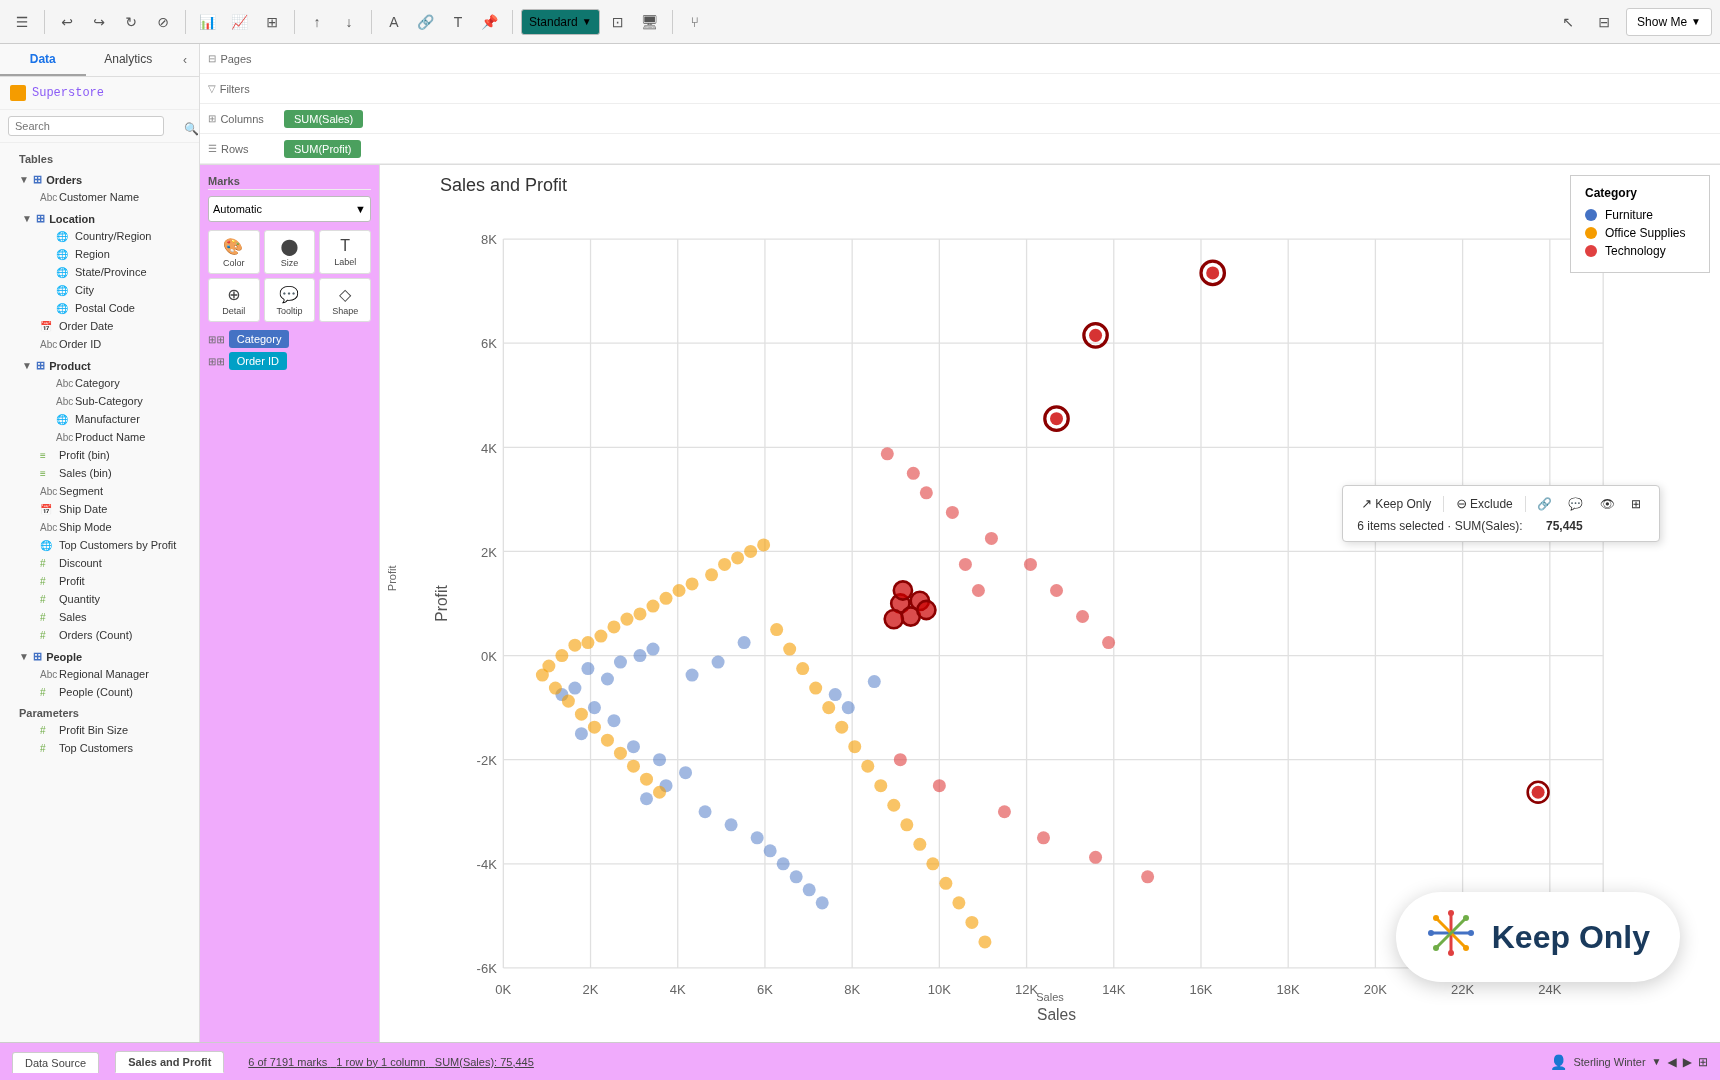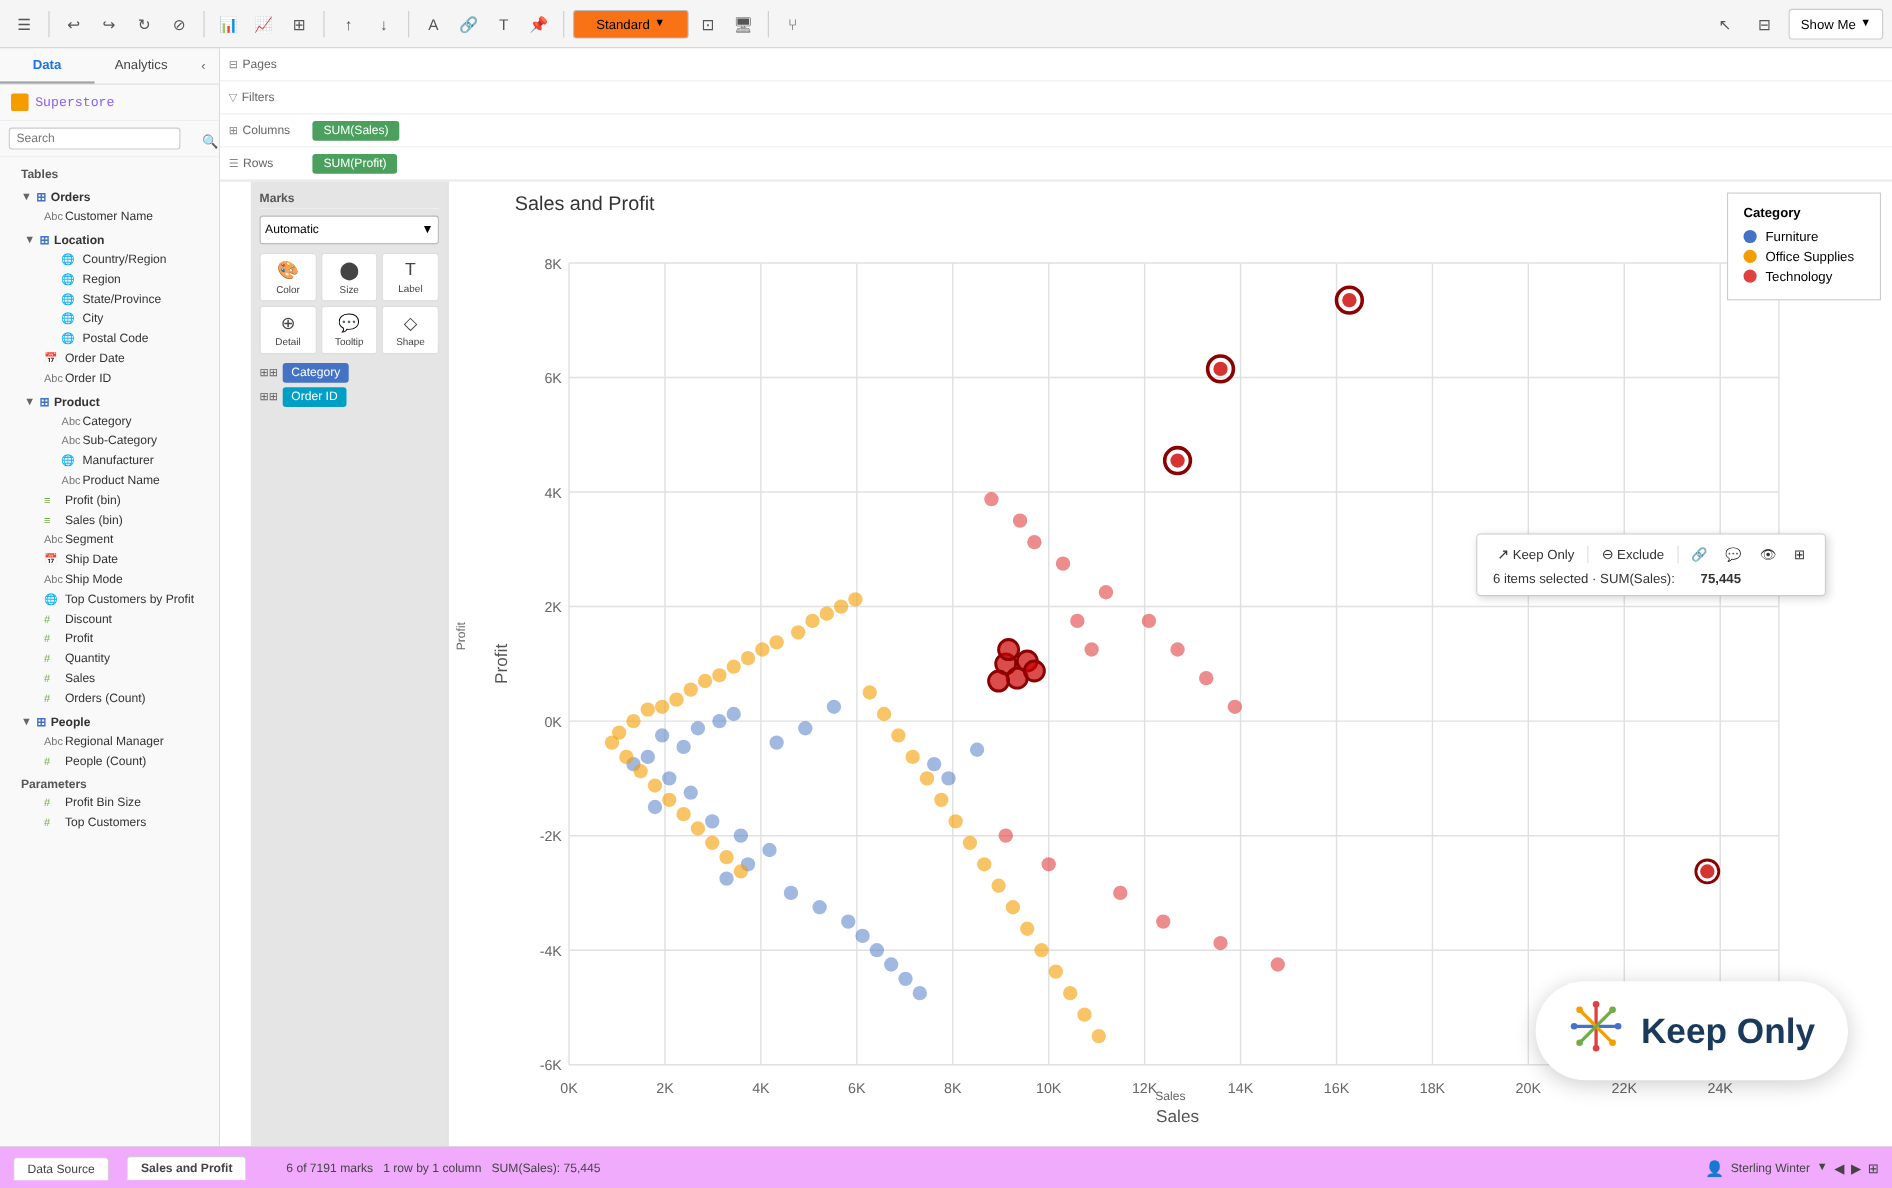--- a/index.html
+++ b/index.html
@@ -18,21 +18,21 @@
     .toolbar-icon-btn {
       width: 28px; height: 28px;
       border: none; background: transparent; cursor: pointer;
       display: flex; align-items: center; justify-content: center;
       font-size: 14px; color: #555;
       border-radius: 3px;
     }
     .toolbar-sep { width: 1px; height: 24px; background: #ccc; margin: 0 4px; }
     .toolbar-dropdown {
       height: 26px; border: 1px solid #bbb; border-radius: 3px;
-      background: #f97316; padding: 0 20px; font-size: 12px; cursor: pointer;
+      background: #0f766e; padding: 0 7px; font-size: 12px; cursor: pointer;
       display: flex; align-items: center; gap: 4px;
     }
     .toolbar-right { margin-left: auto; display: flex; align-items: center; gap: 8px; }
     .show-me-btn {
       height: 28px; border: 1px solid #ccc; border-radius: 3px;
       background: white; padding: 0 10px; font-size: 12px; cursor: pointer;
       display: flex; align-items: center; gap: 4px;
     }
 
     
@@ -195,23 +195,22 @@
       z-index: 20;
     }
     .ko-logo { font-size: 32px; }
     .ko-text { font-size: 32px; font-weight: bold; color: #1a3a5c; }
 
     
     #left-marks-panel {
       width: 180px;
       border-right: 1px solid #ddd;
       padding: 8px;
-      background: #e5e5e5;
+      background: #f0abfc;
       flex-shrink: 0;
-      margin-left: 28px;
     }
     .panel-section-title {
       font-size: 11px; color: #555; font-weight: bold;
       margin-bottom: 6px; padding: 2px 0;
       border-bottom: 1px solid #eee;
     }
     .marks-type-dropdown {
       width: 100%; height: 26px; border: 1px solid #bbb;
       border-radius: 3px; background: white; font-size: 11px;
       padding: 0 4px; margin-bottom: 8px; cursor: pointer;
@@ -807,21 +806,21 @@
         </div>
 
       </div>
     </div>
   </div>
 </div>
 
 <div id="status-bar">
   <div class="status-tab">Data Source</div>
   <div class="status-tab active" style="display:flex; align-items:center; gap:6px;">Sales and Profit</div>
-  <div style="margin-left:20px; flex:1;">
+  <div style="margin-left:8px; flex:1;text-decoration:underline;">
     <span>6 of 7191 marks</span>
     <span> &nbsp; </span>
     <span>1 row by 1 column</span>
     <span> &nbsp; </span>
     <span>SUM(Sales): 75,445</span>
   </div>
   <div style="margin-left:auto; display:flex; align-items:center; gap:6px;">
     <span style="font-size:14px;">👤</span>
     <span>Sterling Winter</span>
     <span class="chevron">▼</span>

